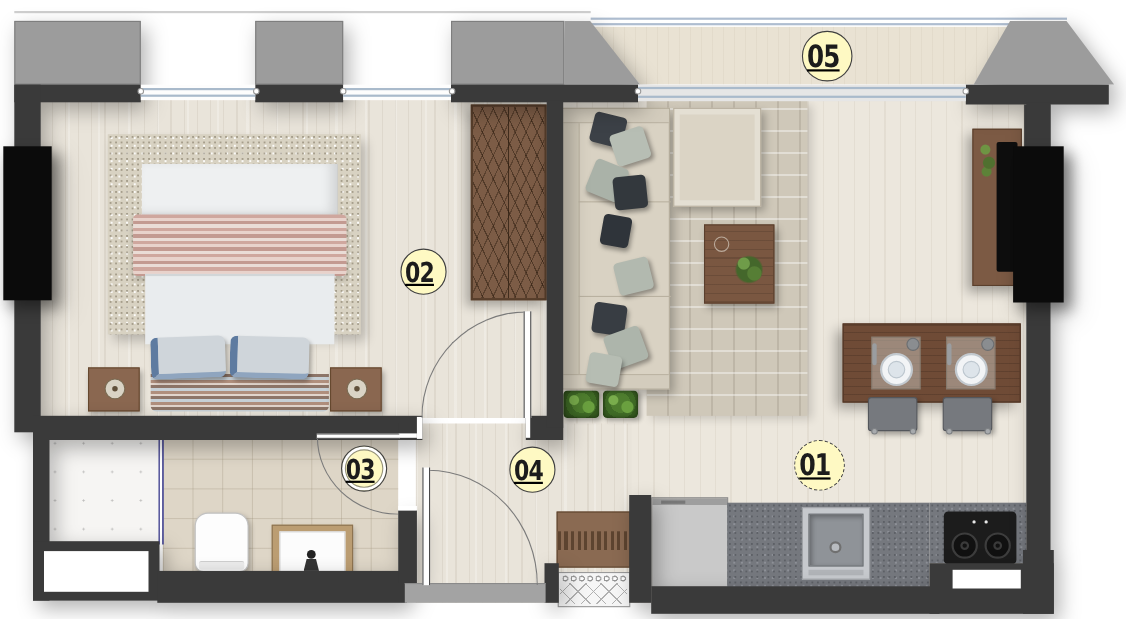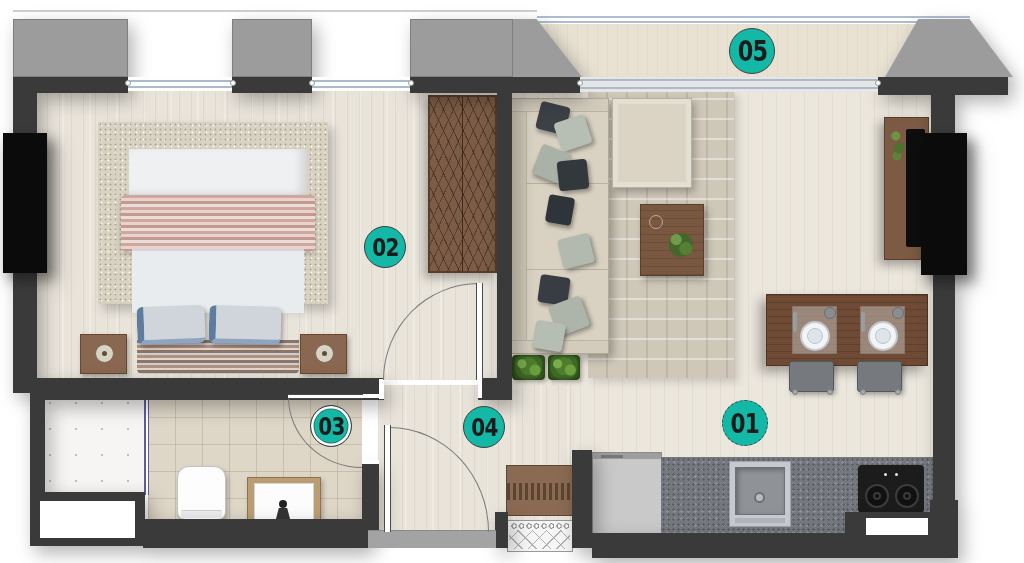--- a/index.html
+++ b/index.html
@@ -29,22 +29,22 @@
         background-image:repeating-linear-gradient(90deg, rgba(150,135,110,.08) 0 1px, transparent 1px 10px);}
   
   .glassband{position:absolute;background:#e6e6e6;}
   .glassline{position:absolute;background:#a9bacb;height:2px;}
   .glasscap{position:absolute;width:6px;height:6px;border-radius:50%;background:#fff;border:1px solid #9a9a9a;box-sizing:border-box;}
   
   .leaf-v{position:absolute;background:#fff;border-left:1.5px solid #4a4a4a;border-right:1.5px solid #4a4a4a;box-sizing:border-box;}
   .leaf-h{position:absolute;background:#fff;border-top:1.5px solid #4a4a4a;border-bottom:1.5px solid #4a4a4a;box-sizing:border-box;}
   .arc{position:absolute;box-sizing:border-box;}
   
-  .rlabel{position:absolute;background:#14b8a6;border:1.7px solid #3f3f3f;border-radius:50%;
-          display:flex;align-items:center;justify-content:center;box-sizing:border-box;}
+  .rlabel{position:absolute;background:#fef9c3;border:1.7px solid #3f3f3f;border-radius:50%;
+          display:flex;align-items:center;justify-content:flex-start;box-sizing:border-box;text-decoration:underline;}
   .rlabel span{display:block;font-weight:bold;color:#1c1c1c;transform:scaleX(.8);letter-spacing:-1px;}
   
   .woodfurn{position:absolute;box-sizing:border-box;}
   .pillow{position:absolute;border-radius:4px;box-shadow:2px 3px 4px rgba(0,0,0,.35);}
   .plantbox{position:absolute;border-radius:4px;
     background:radial-gradient(circle at 30% 35%, #79ad4c 0 4px, transparent 5px),
                radial-gradient(circle at 70% 60%, #6aa03f 0 5px, transparent 6px),
                radial-gradient(circle at 50% 45%, #4e7d2e 0 9px, #3f6a26 9px 14px, #35591f 14px);
     box-shadow:inset 0 0 4px rgba(0,0,0,.5), 2px 2px 4px rgba(0,0,0,.3);}
   .chairleg{position:absolute;width:6px;height:6px;border-radius:50%;background:#a7aaad;border:1px solid #7e8184;box-sizing:border-box;}

